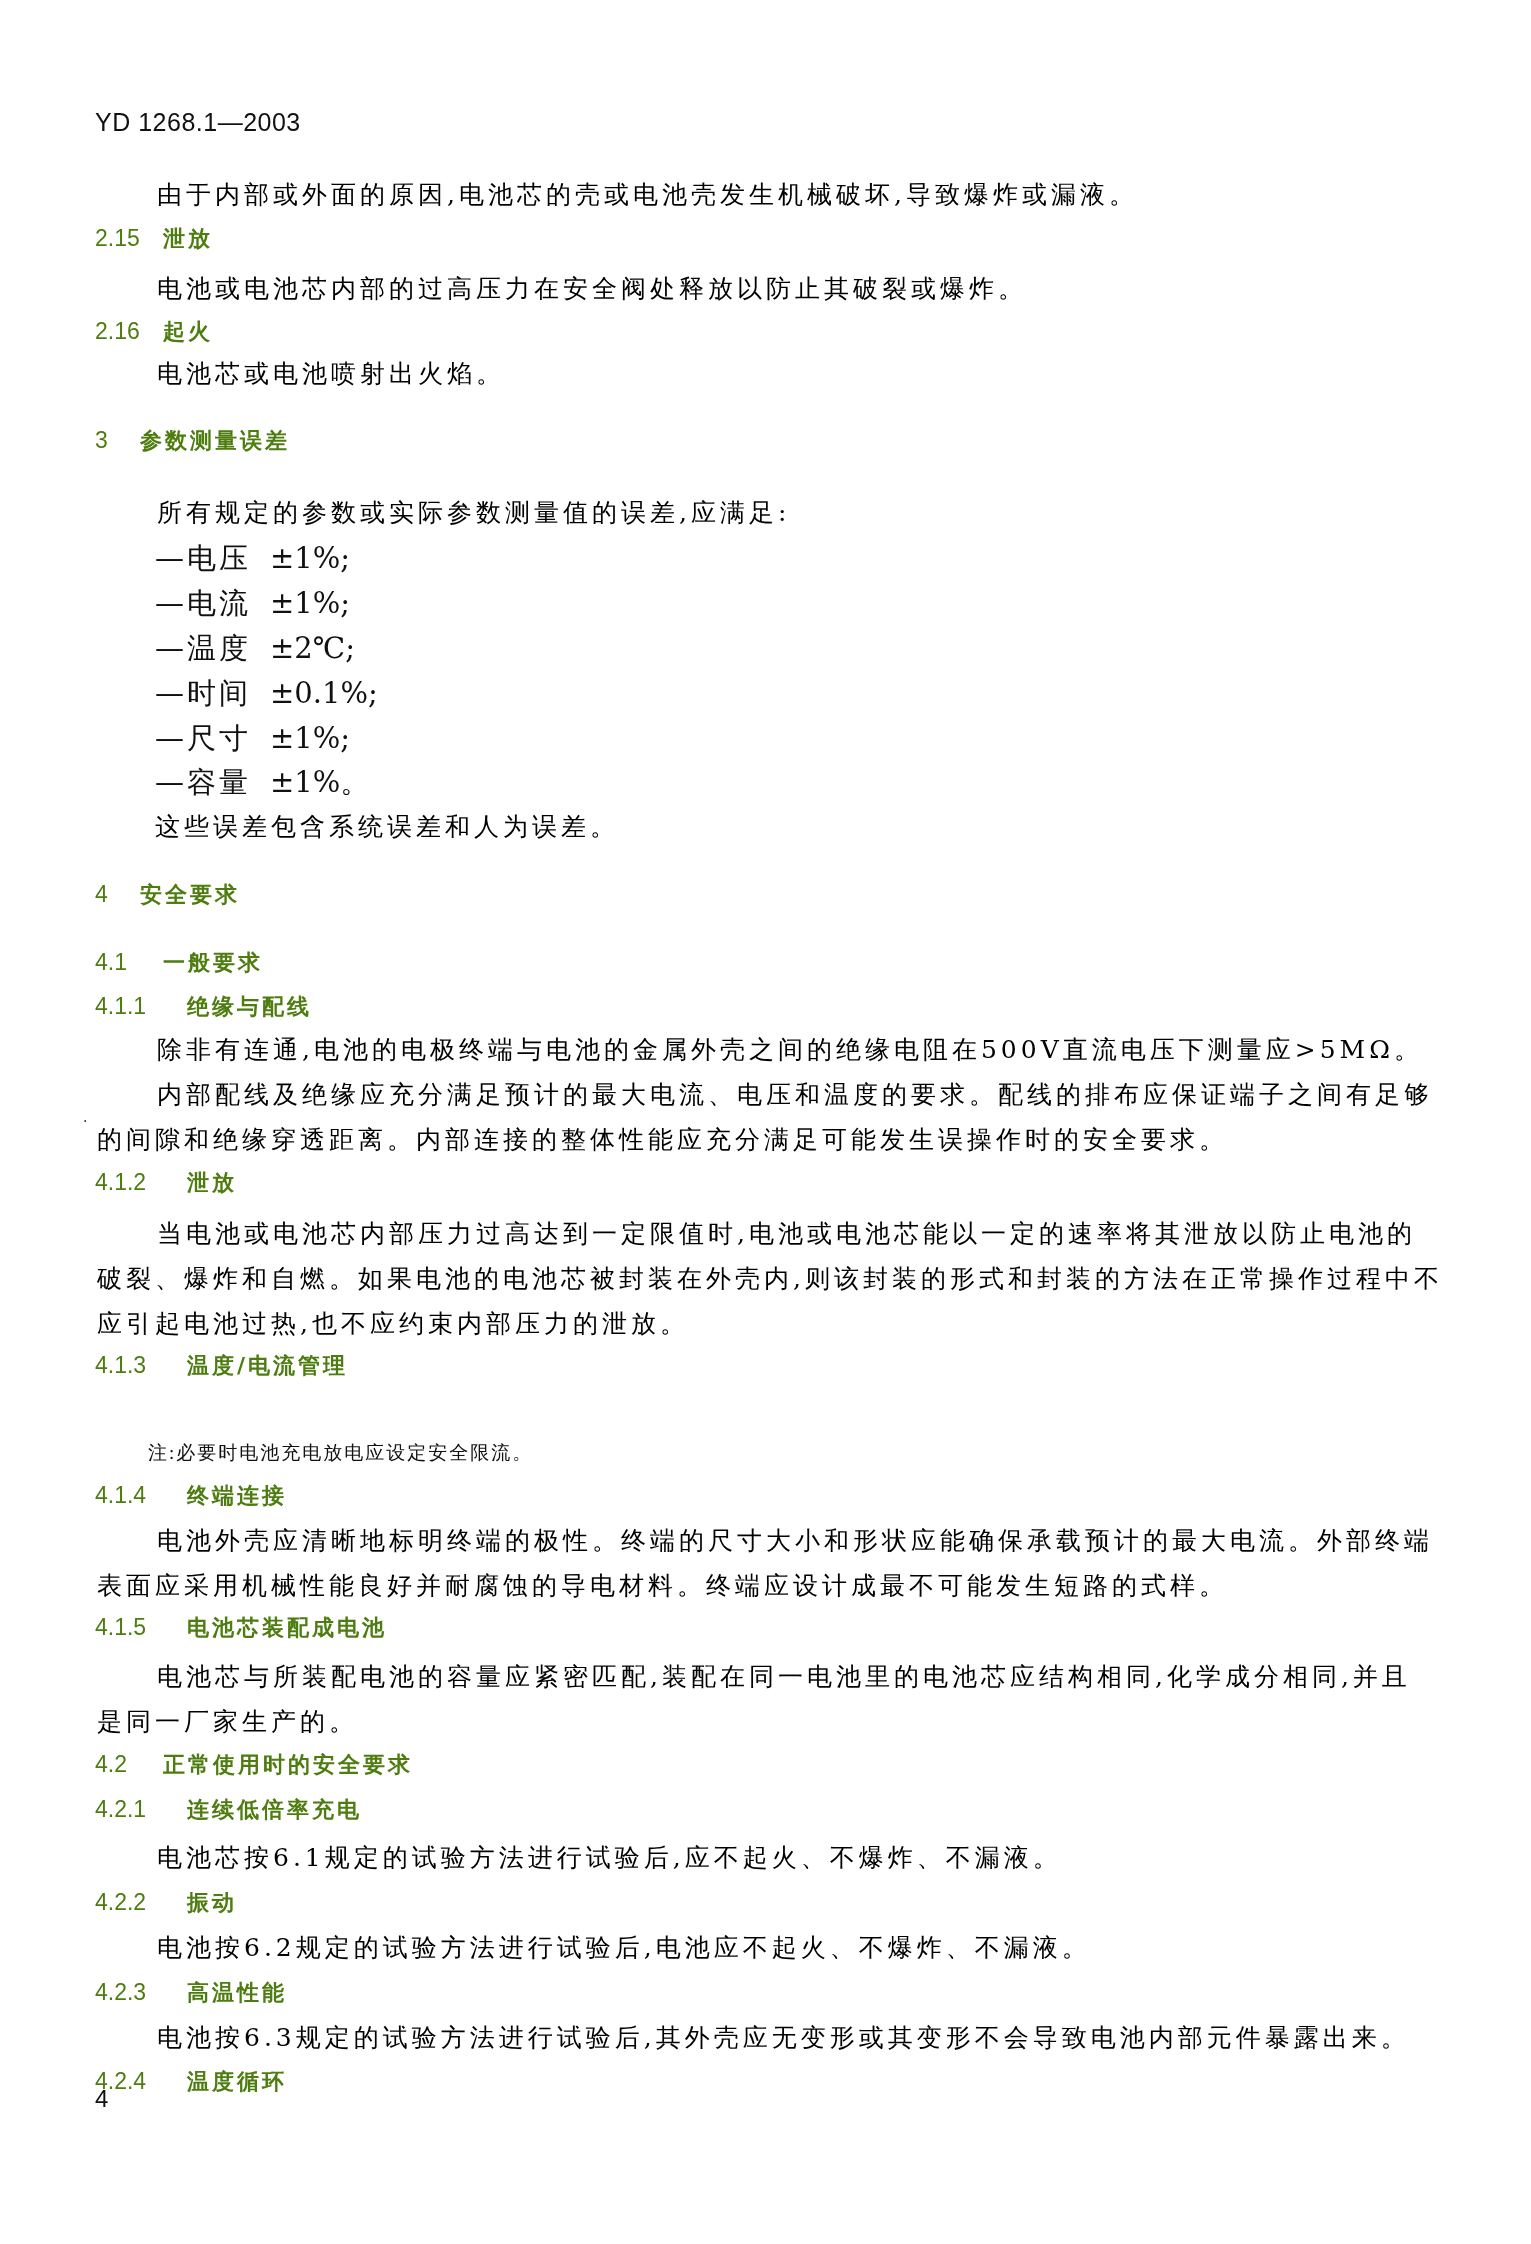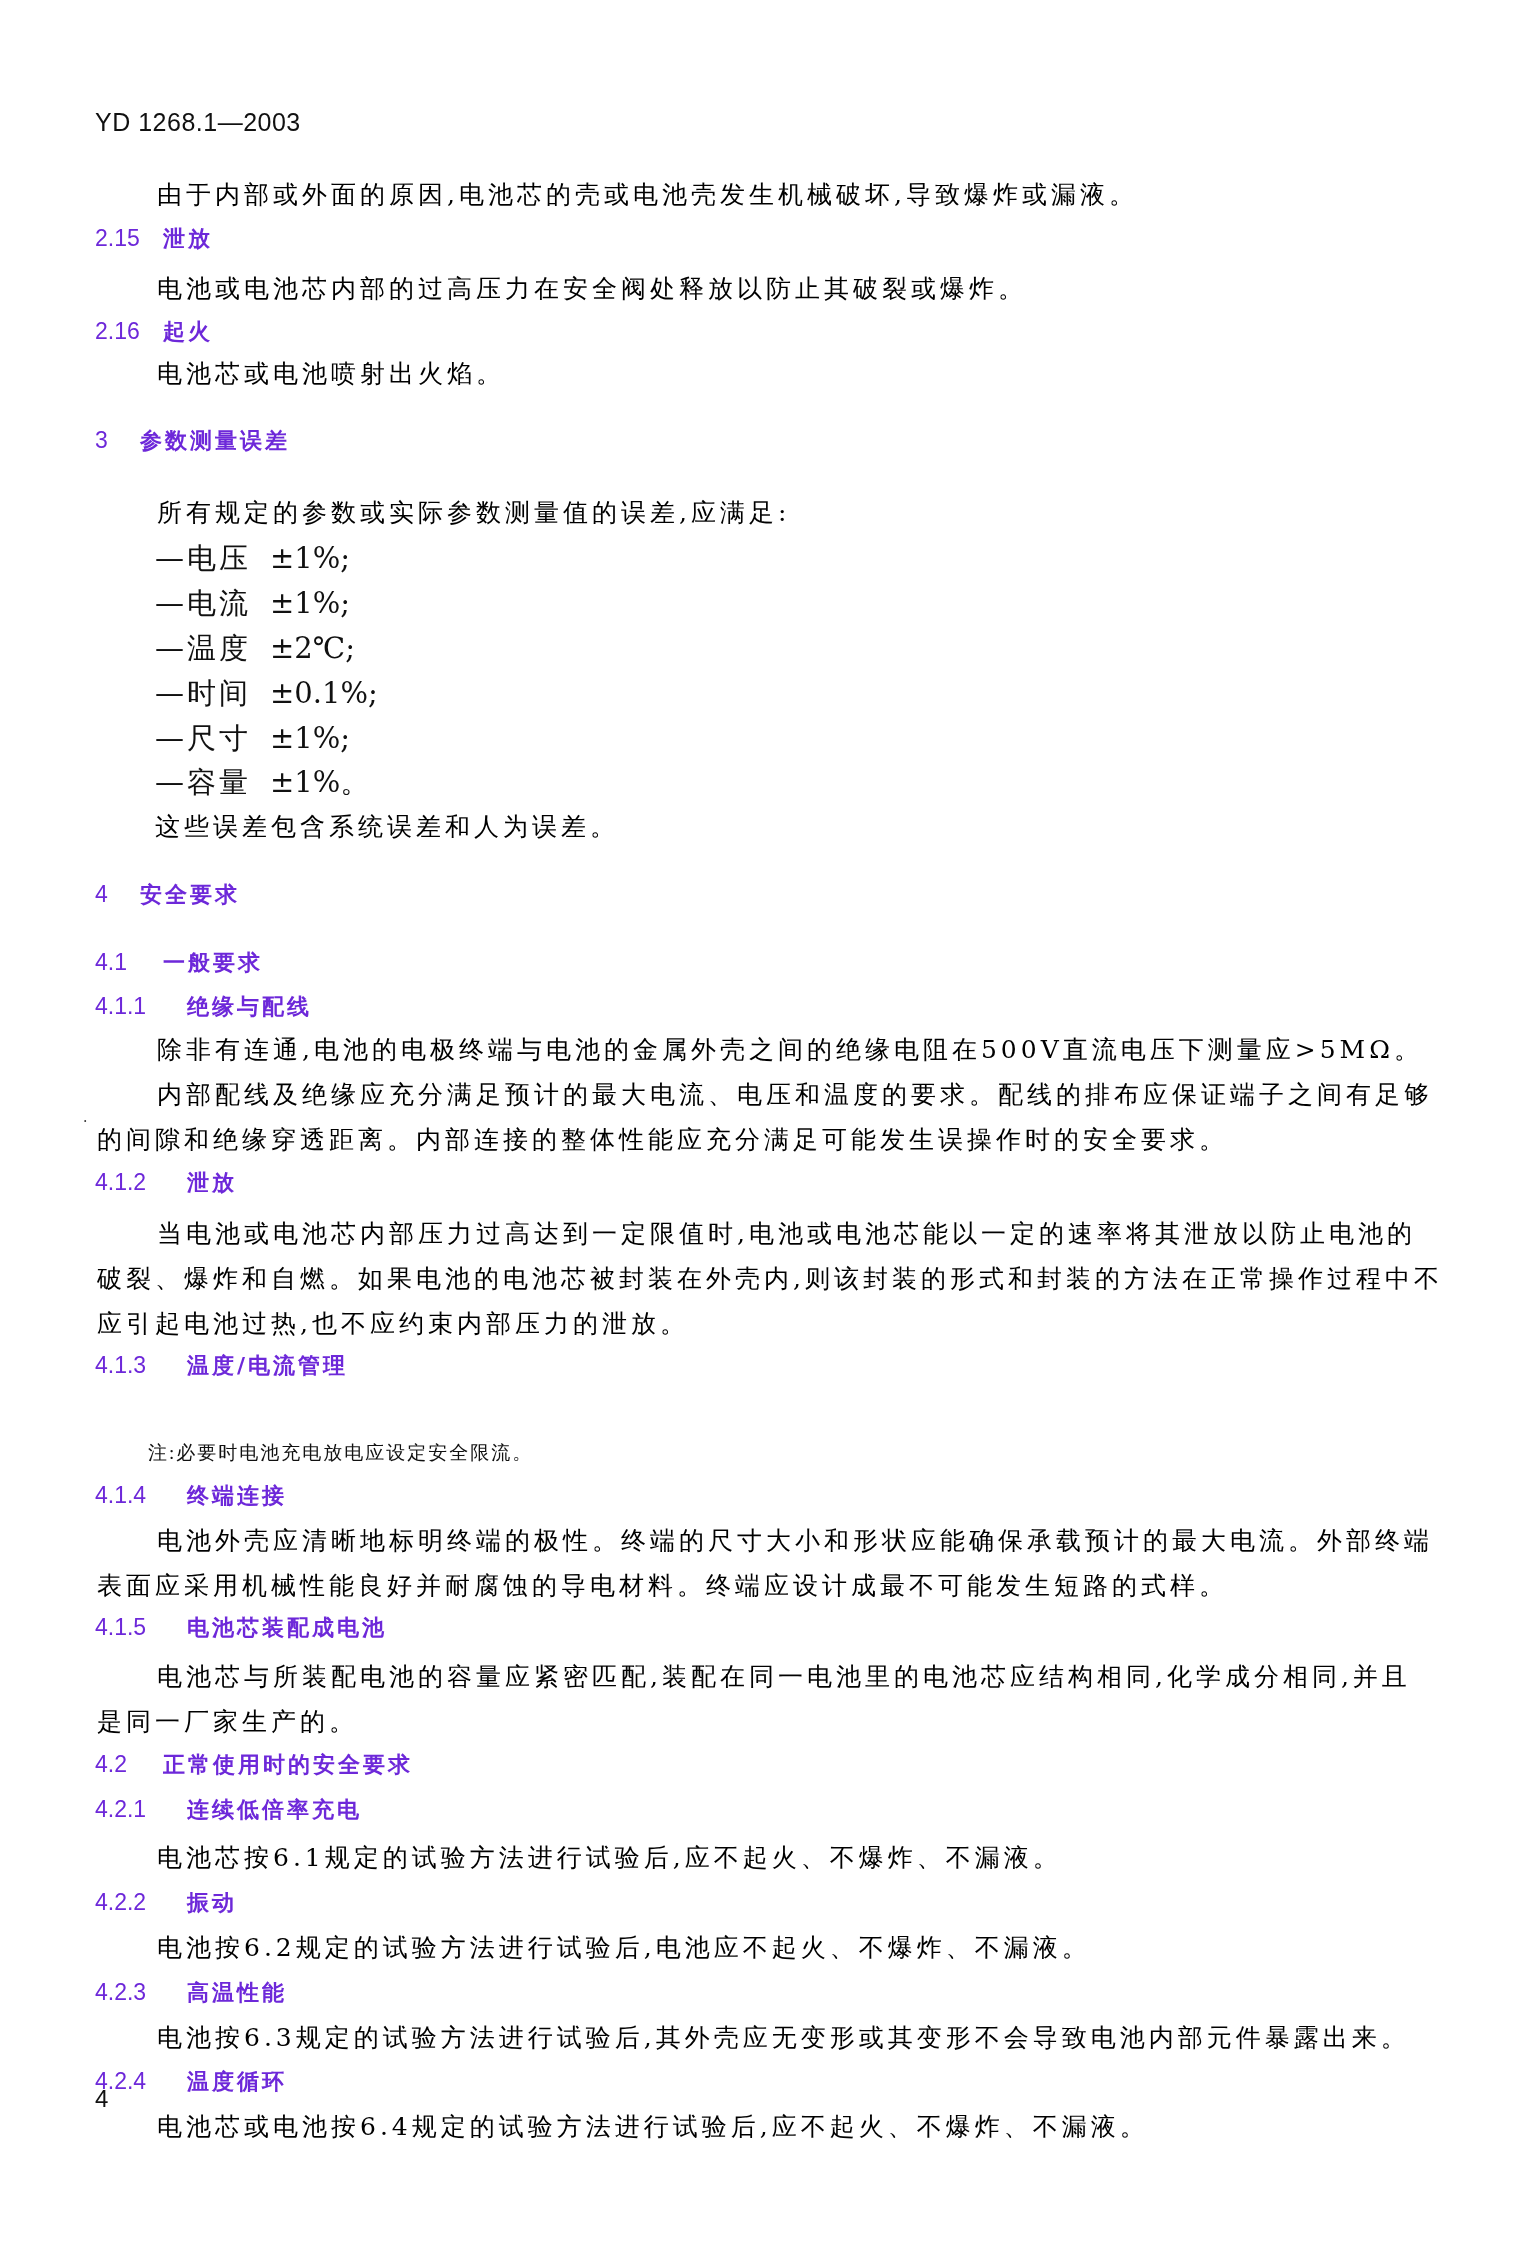--- a/index.html
+++ b/index.html
@@ -41,21 +41,21 @@
     .indent { left: 157px; }
     .flush  { left: 97px; }
     .heading {
       position: absolute;
       left: 95px;
       white-space: nowrap;
       font-family: "DejaVu Sans", "Liberation Sans", sans-serif;
       font-weight: bold;
       font-size: 22px;
       line-height: 28px;
-      color: #6d28d9;
+      color: #4d7c0f;
     }
     .heading .num {
       display: inline-block;
       font-family: "Liberation Sans", "DejaVu Sans", sans-serif;
       font-weight: normal;
       font-size: 23px;
     }
     .heading .title { letter-spacing: 3px; }
     .h1 .num { width: 45px; }
     .h2 .num { width: 68px; }
@@ -192,16 +192,15 @@
   <div class="line indent" style="top: 1933px;">电池按6.2规定的试验方法进行试验后,电池应不起火、不爆炸、不漏液。</div>
 
   <div class="heading h3" style="top: 1978px;">
     <span class="num">4.2.3</span><span class="title">高温性能</span>
   </div>
   <div class="line indent" style="top: 2023px;">电池按6.3规定的试验方法进行试验后,其外壳应无变形或其变形不会导致电池内部元件暴露出来。</div>
 
   <div class="heading h3" style="top: 2067px;">
     <span class="num">4.2.4</span><span class="title">温度循环</span>
   </div>
-  <div class="line indent" style="top: 2112px;">电池芯或电池按6.4规定的试验方法进行试验后,应不起火、不爆炸、不漏液。</div>
 
   <div class="page-number">4</div>
 </div>
 
 </body></html>

